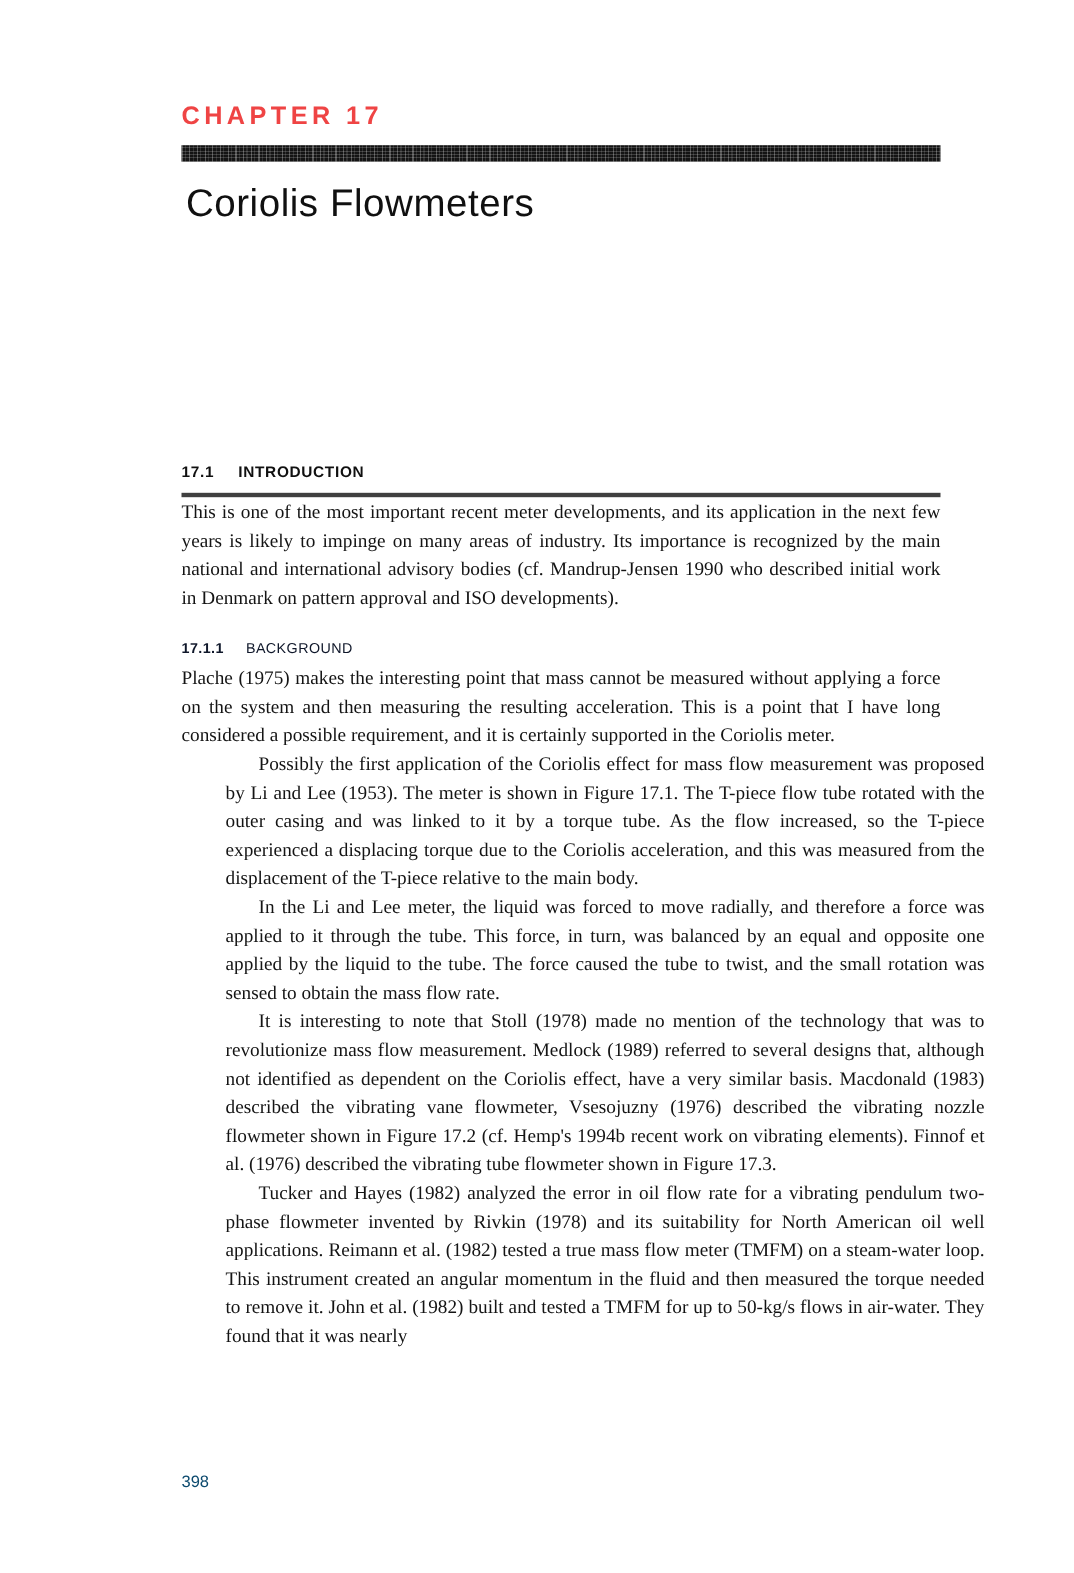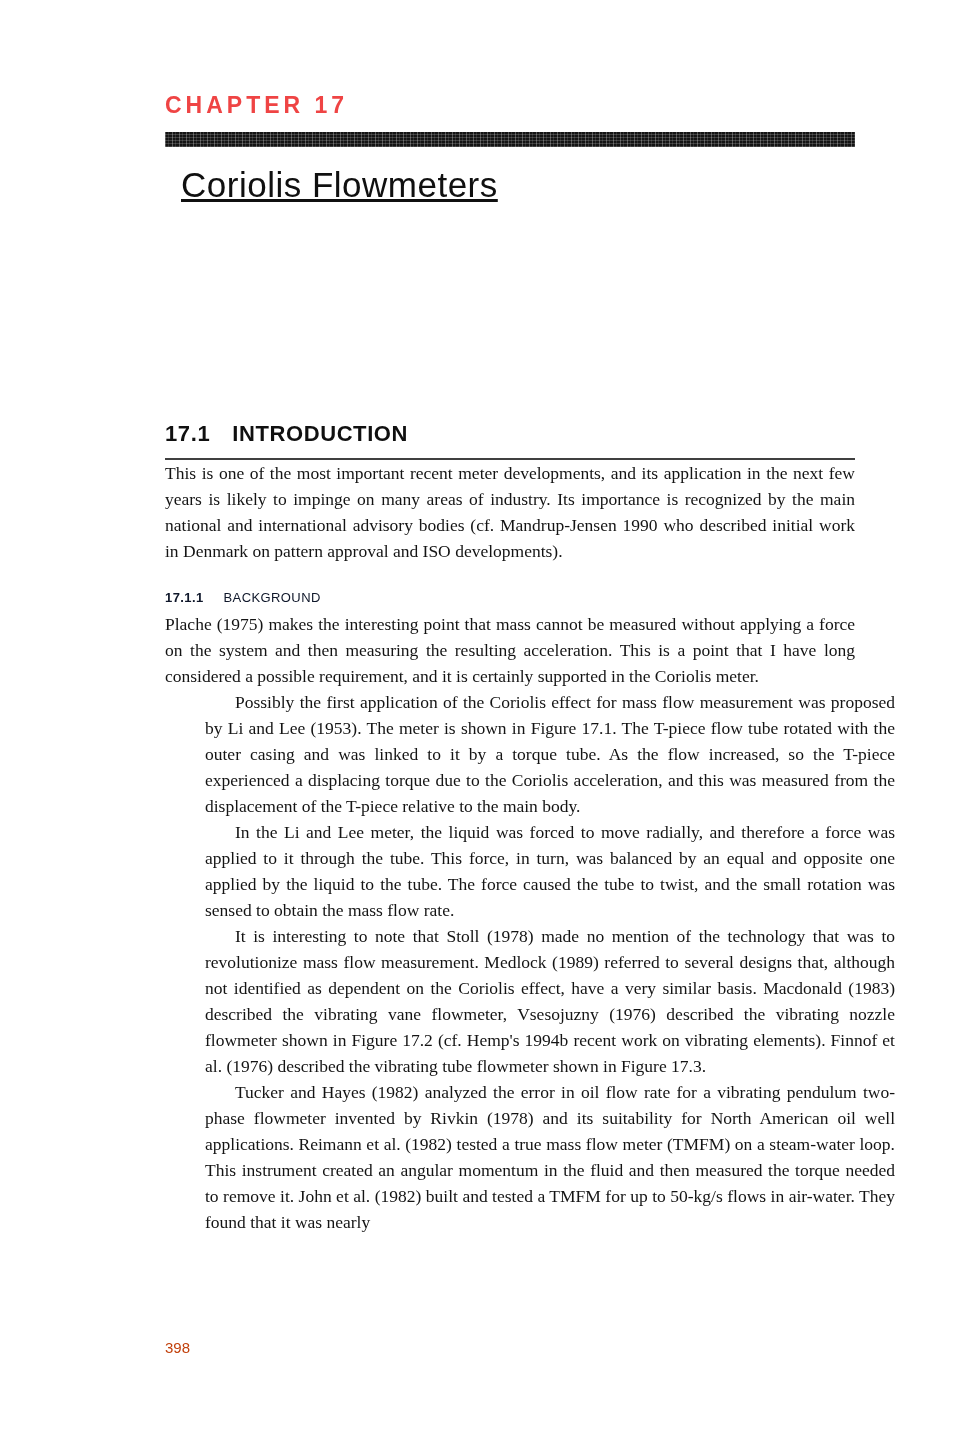--- a/index.html
+++ b/index.html
@@ -29,37 +29,36 @@
   .chapter-rule {
     margin-top: 13px;
     width: 690px;
     height: 15px;
     background-color: #141414;
     background-image:
       repeating-linear-gradient(90deg, rgba(255,255,255,0.28) 0 1px, rgba(255,255,255,0) 1px 3px, rgba(255,255,255,0.12) 3px 4px, rgba(255,255,255,0) 4px 7px),
       repeating-linear-gradient(0deg, rgba(255,255,255,0.18) 0 1px, rgba(0,0,0,0) 1px 3px);
   }
   .chapter-title {
-    margin: 18px 0 0 16px;
+    margin: 18px 0 0 4px;
     font-family: "Liberation Sans", sans-serif;
     font-weight: 400;
     font-size: 35px;
     letter-spacing: 0.5px;
     color: #101010;
-    text-decoration: underline;
   }
   .section-heading {
     margin: 216px 0 0 0;
     padding-bottom: 11px;
-    border-bottom: 2px solid #404040;
+    border-bottom: 4px solid #404040;
     width: 690px;
     box-sizing: border-box;
     font-family: "Liberation Sans", sans-serif;
     font-weight: 700;
-    font-size: 22px;
+    font-size: 14px;
     letter-spacing: 0.6px;
     color: #101010;
   }
   .section-heading .sec-num { margin-right: 22px; }
   .subsection-heading {
     margin: 26px 0 6px 0;
     font-family: "Liberation Sans", sans-serif;
     font-size: 13px;
     letter-spacing: 0.4px;
     color: #0f172a;
@@ -75,21 +74,21 @@
     color: #141414;
   }
   .body-copy p.first-after-heading { margin-top: 0; }
   .body-copy p.indent { text-indent: 30px; margin-left: 40px; }
   .page-number {
     position: absolute;
     left: 165px;
     bottom: 74px;
     font-family: "Liberation Sans", sans-serif;
     font-size: 15px;
-    color: #c2410c;
+    color: #0c4a6e;
   }
 </style>
 </head>
 <body>
 
 <div class="page">
 
   <header>
     <div class="chapter-label">CHAPTER 17</div>
     <div class="chapter-rule"></div>

